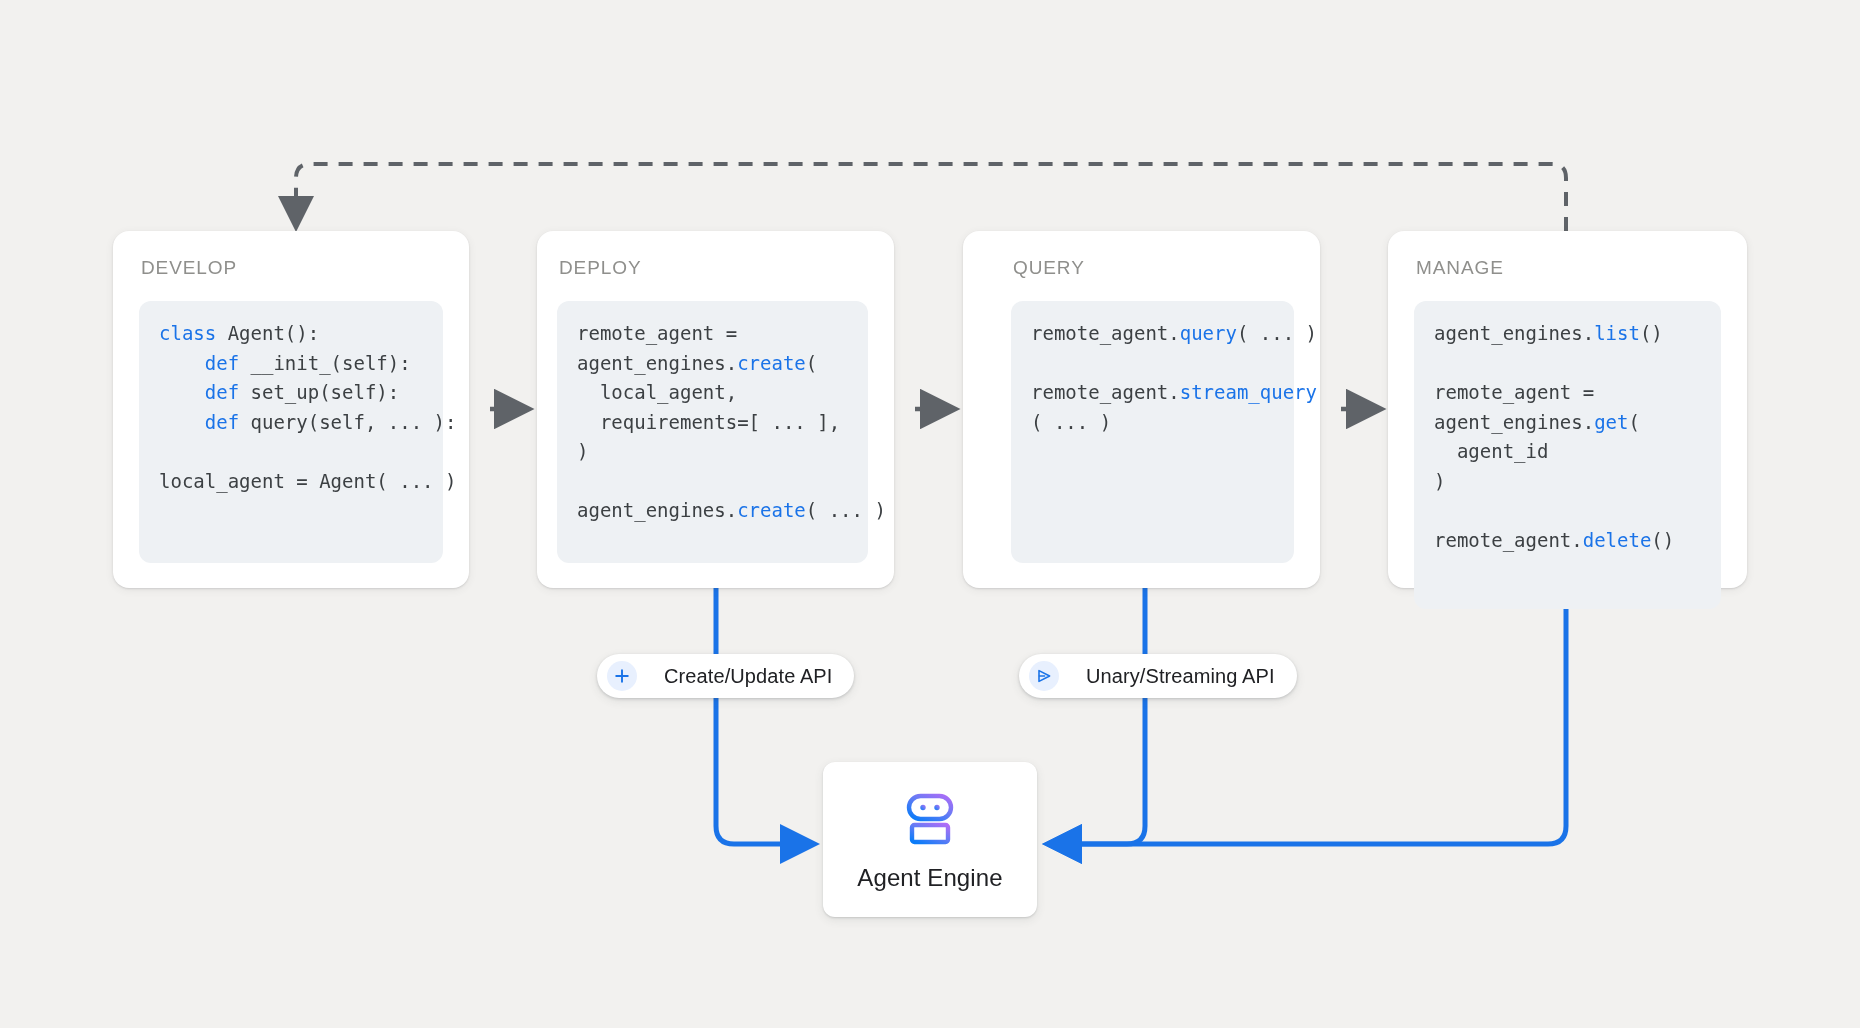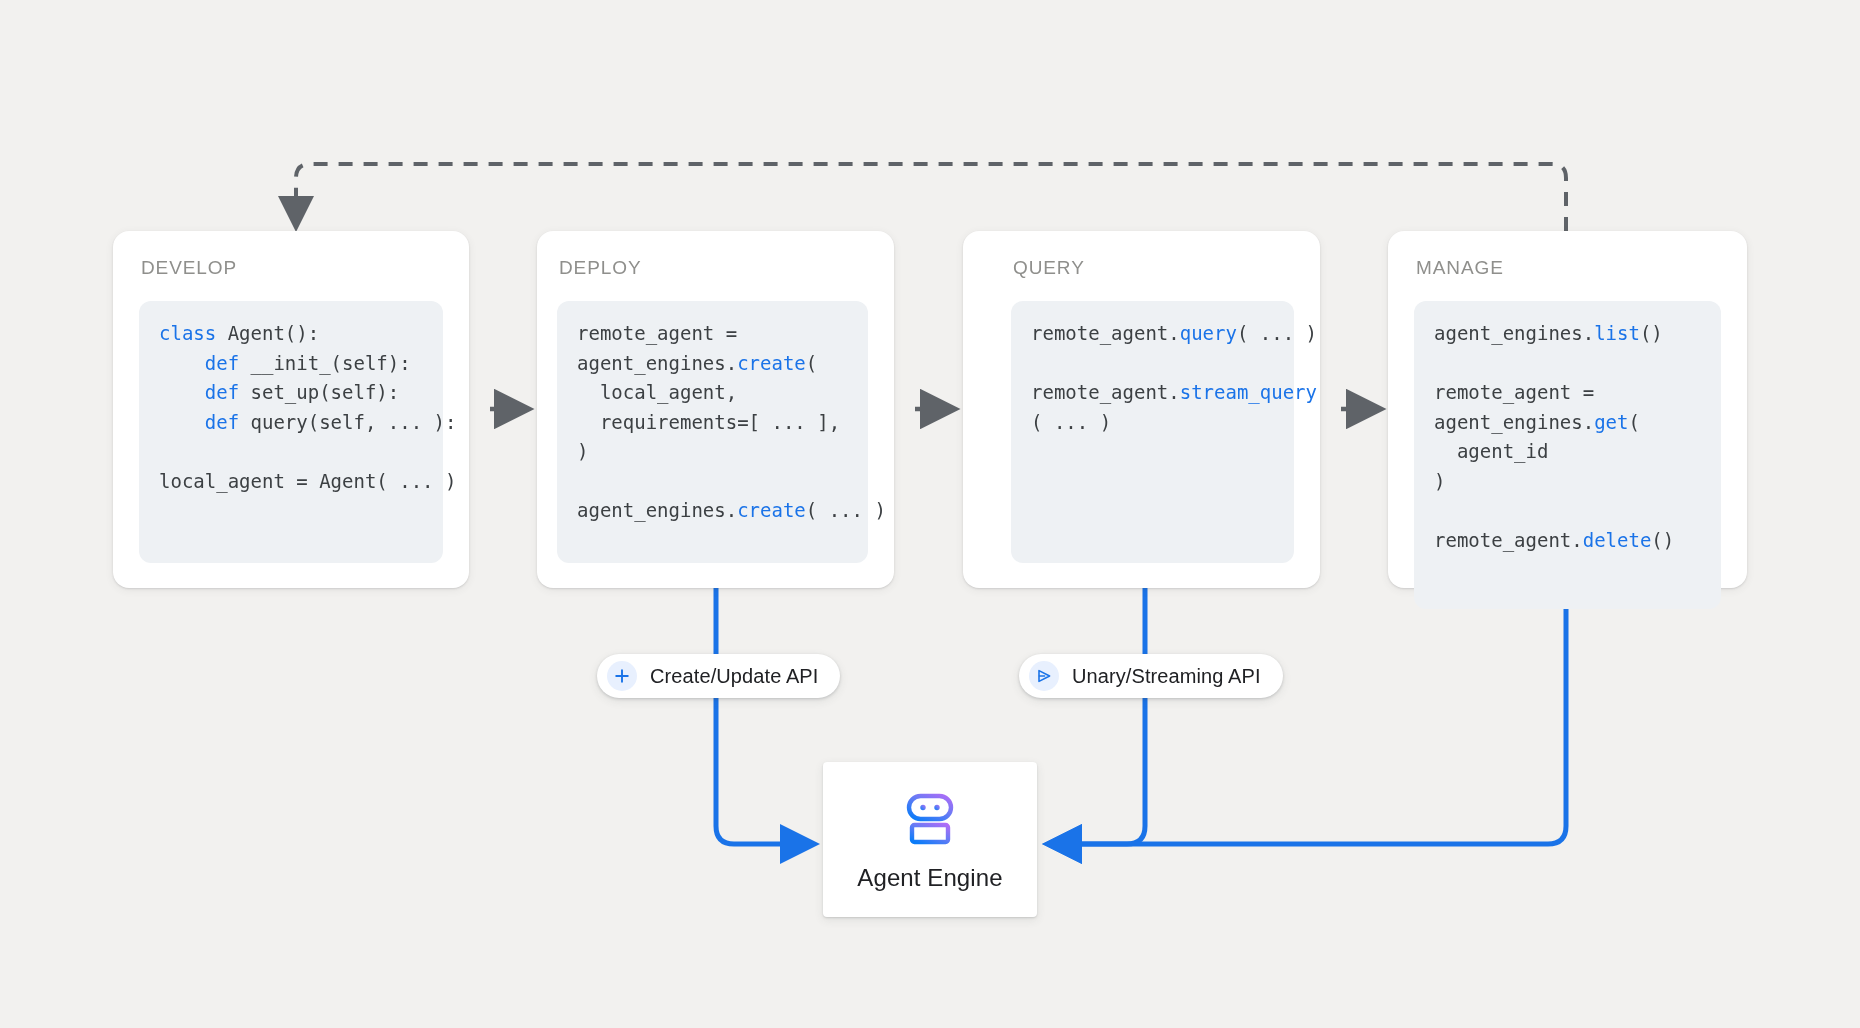--- a/index.html
+++ b/index.html
@@ -62,21 +62,21 @@
   #card-develop .code-block { height: 262px; }
   #card-deploy  .code-block { height: 262px; }
   #card-query   .code-block { height: 262px; }
   #card-manage  .code-block { height: 308px; }
 
   
   .pill {
     position: absolute;
     display: flex;
     align-items: center;
-    gap: 13px;
+    gap: 27px;
     background: #ffffff;
     border-radius: 999px;
     height: 44px;
     padding: 0 22px 0 10px;
     box-shadow: 0 1px 3px rgba(60,64,67,.22), 0 3px 10px rgba(60,64,67,.10);
     box-sizing: border-box;
     white-space: nowrap;
     z-index: 5;
   }
   .pill-icon {
@@ -94,21 +94,21 @@
   #pill-create { left: 597px;  top: 628px; }
   #pill-unary  { left: 1019px; top: 628px; }
   #pill-list   { left: 1447px; top: 628px; }
 
   
   #agent-engine {
     position: absolute;
     left: 823px; top: 736px;
     width: 214px; height: 155px;
     background: #ffffff;
-    border-radius: 4px;
+    border-radius: 12px;
     box-shadow: 0 1px 2px rgba(60,64,67,.18), 0 3px 10px rgba(60,64,67,.10);
     display: flex;
     flex-direction: column;
     align-items: center;
     justify-content: center;
     gap: 10px;
     z-index: 6;
   }
   #agent-engine .ae-label {
     font-size: 24px;

